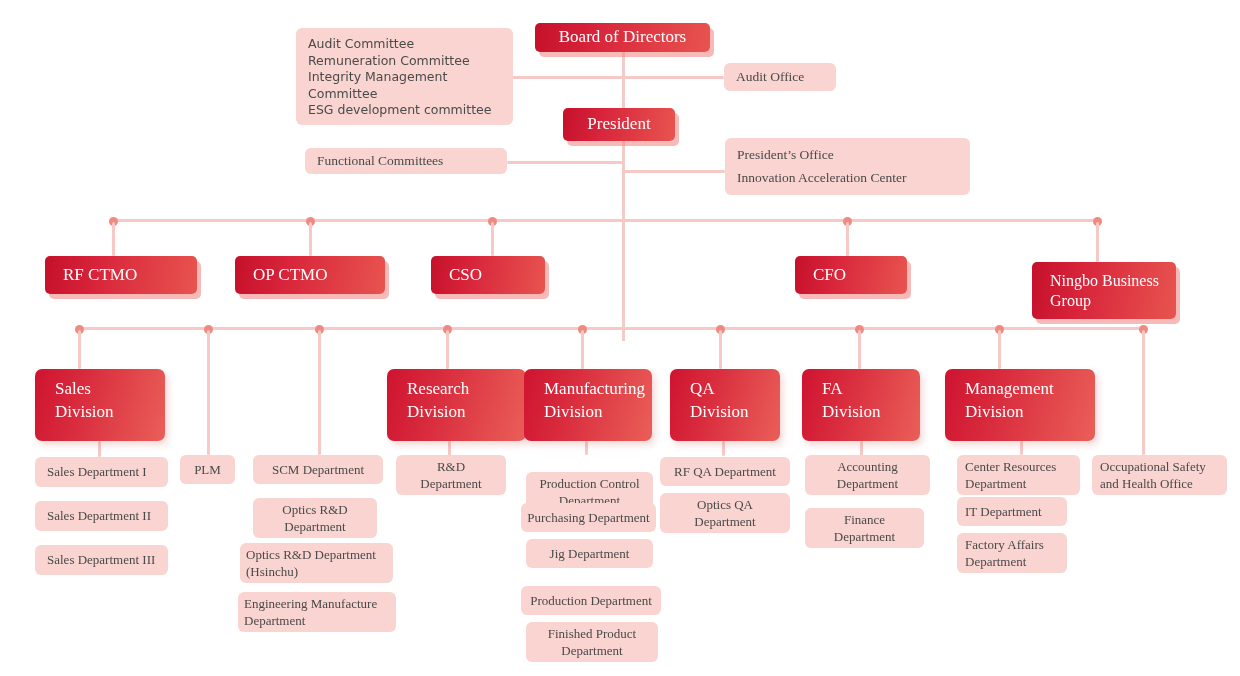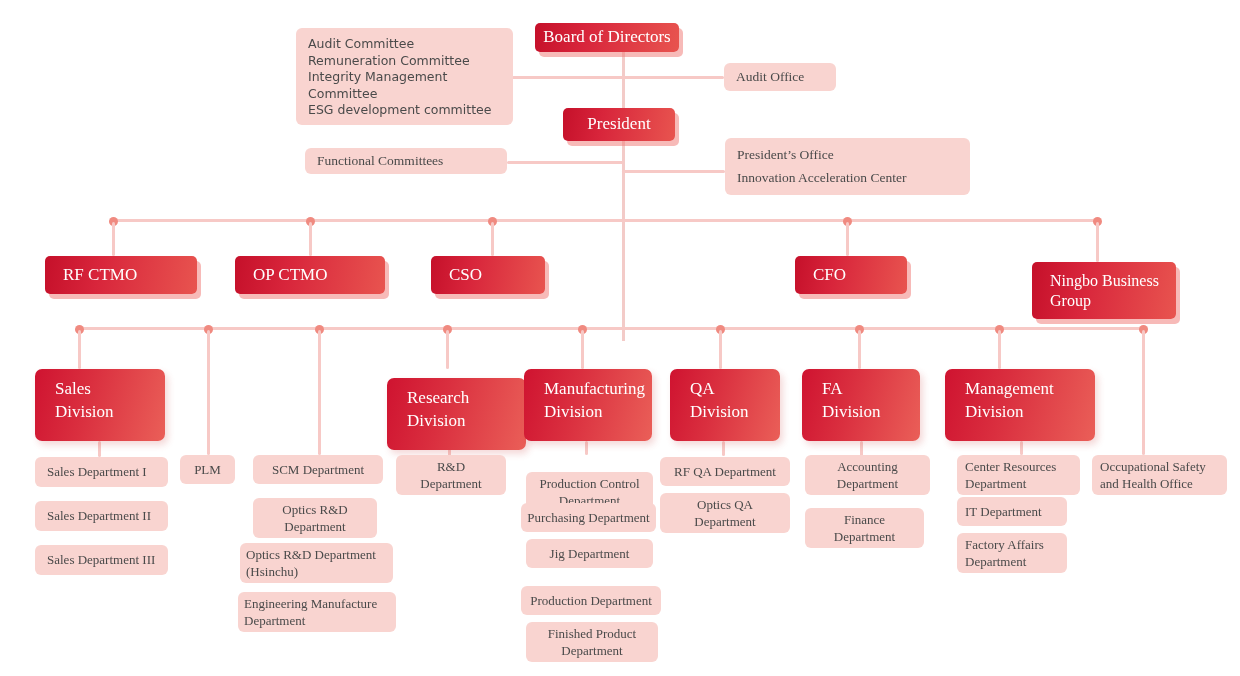--- a/index.html
+++ b/index.html
@@ -150,21 +150,21 @@
   <div class="vline" style="left:998px; top:330px; height:39px;"></div>
   <div class="vline" style="left:1142px; top:330px; height:125px;"></div>
 
   <div class="vline" style="left:98px; top:441px; height:16px;"></div>
   <div class="vline" style="left:448px; top:441px; height:16px;"></div>
   <div class="vline" style="left:585px; top:441px; height:14px;"></div>
   <div class="vline" style="left:722px; top:441px; height:15px;"></div>
   <div class="vline" style="left:860px; top:441px; height:15px;"></div>
   <div class="vline" style="left:1020px; top:441px; height:14px;"></div>
 
-  <div class="exec center" style="left:535px; top:23px; width:144px; height:29px; font-size:17px;">
+  <div class="exec center" style="left:535px; top:23px; width:175px; height:29px; font-size:17px;">
     <span class="txt">Board of Directors</span>
   </div>
 
   <div class="exec center" style="left:563px; top:108px; width:112px; height:33px; font-size:17px;">
     <span class="txt">President</span>
   </div>
 
   <div class="pale left sans" style="left:296px; top:28px; width:217px; height:97px; font-size:12.5px; padding-top:8px; align-items:flex-start;">
     <span class="txt">Audit Committee
 Remuneration Committee
@@ -202,21 +202,21 @@
   </div>
 
   <div class="exec leftpad" style="left:1032px; top:262px; width:144px; height:57px; font-size:16px;">
     <span class="txt">Ningbo Business
 Group</span>
   </div>
 
   <div class="division" style="left:35px; top:369px; width:130px; height:72px;">Sales
 Division</div>
 
-  <div class="division" style="left:387px; top:378px; width:139px; height:72px;">Research
+  <div class="division" style="left:387px; top:369px; width:139px; height:72px;">Research
 Division</div>
 
   <div class="division" style="left:524px; top:369px; width:128px; height:72px;">Manufacturing
 Division</div>
 
   <div class="division" style="left:670px; top:369px; width:110px; height:72px;">QA
 Division</div>
 
   <div class="division" style="left:802px; top:369px; width:118px; height:72px;">FA
 Division</div>

